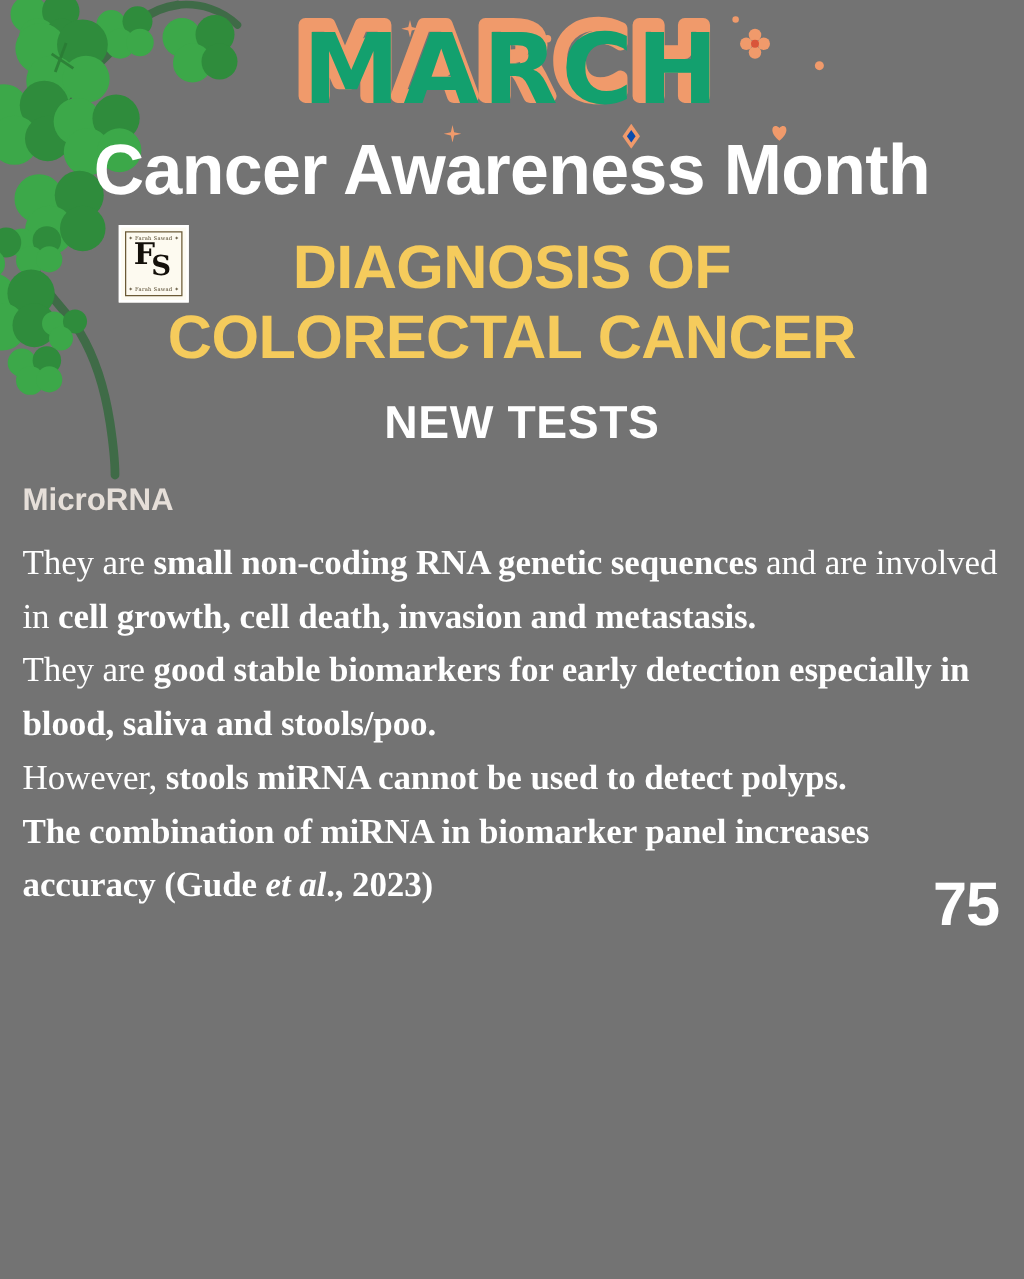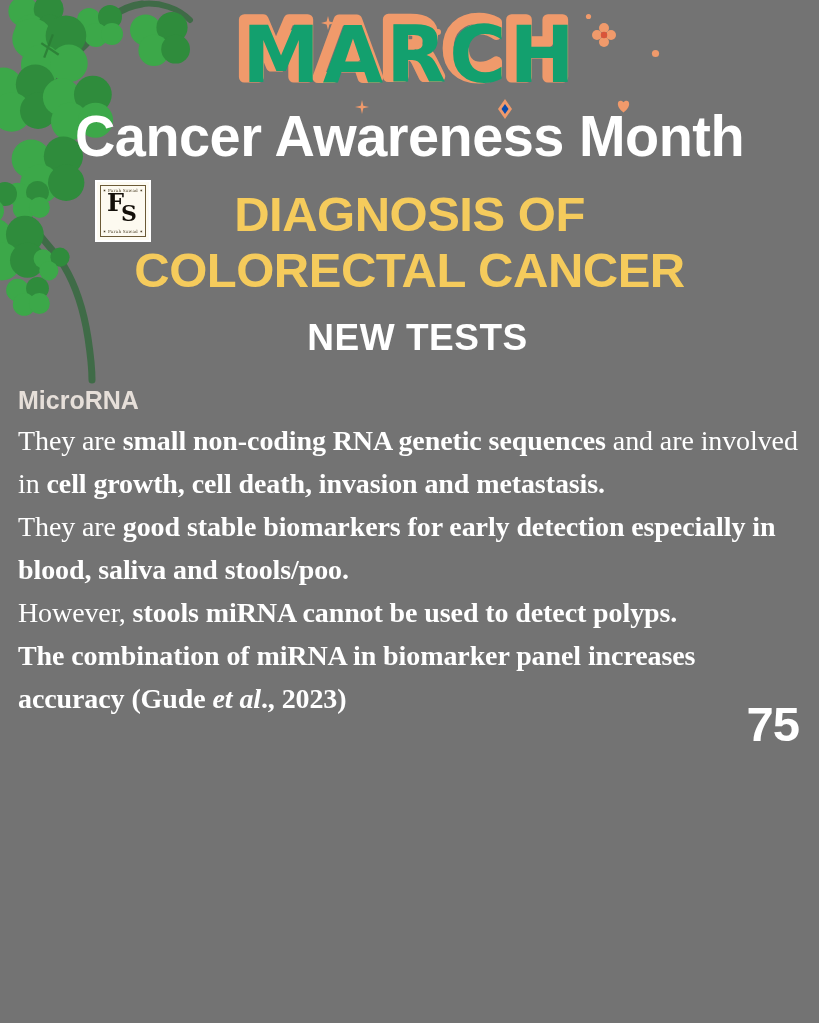--- a/index.html
+++ b/index.html
@@ -109,21 +109,21 @@
   
   #body-block {
     position:absolute; left:18px; top:383px;
     width:790px;
   }
   #body-heading {
     color:#e6dfd9;
     font-weight:bold;
     font-size:25px;
     line-height:34px;
-    margin-bottom:2px;
+    margin-bottom:12px;
   }
   .para {
     color:#ffffff;
     font-size:28px;
     line-height:43px;
     font-weight:normal;
     letter-spacing:-0.1px;
     font-family:Liberation Serif, serif;
   }
   .para b { font-weight:bold; }

